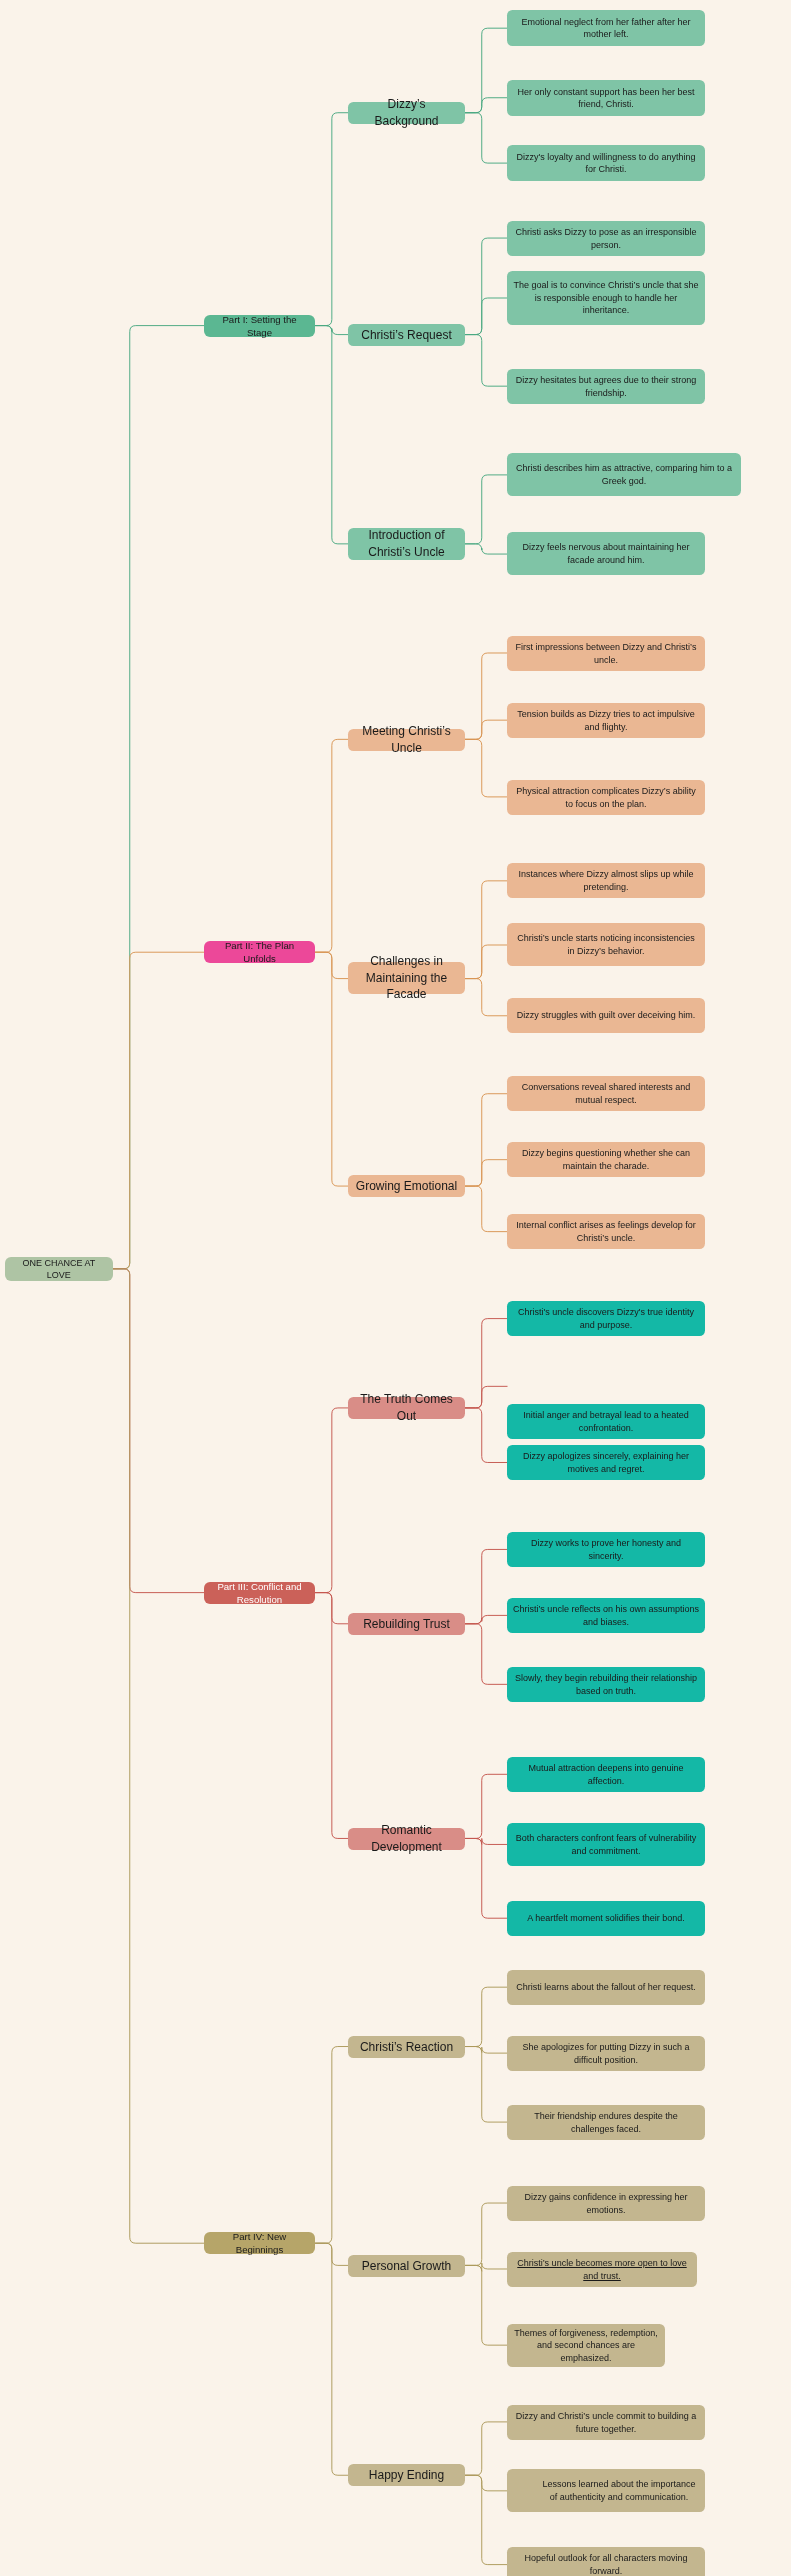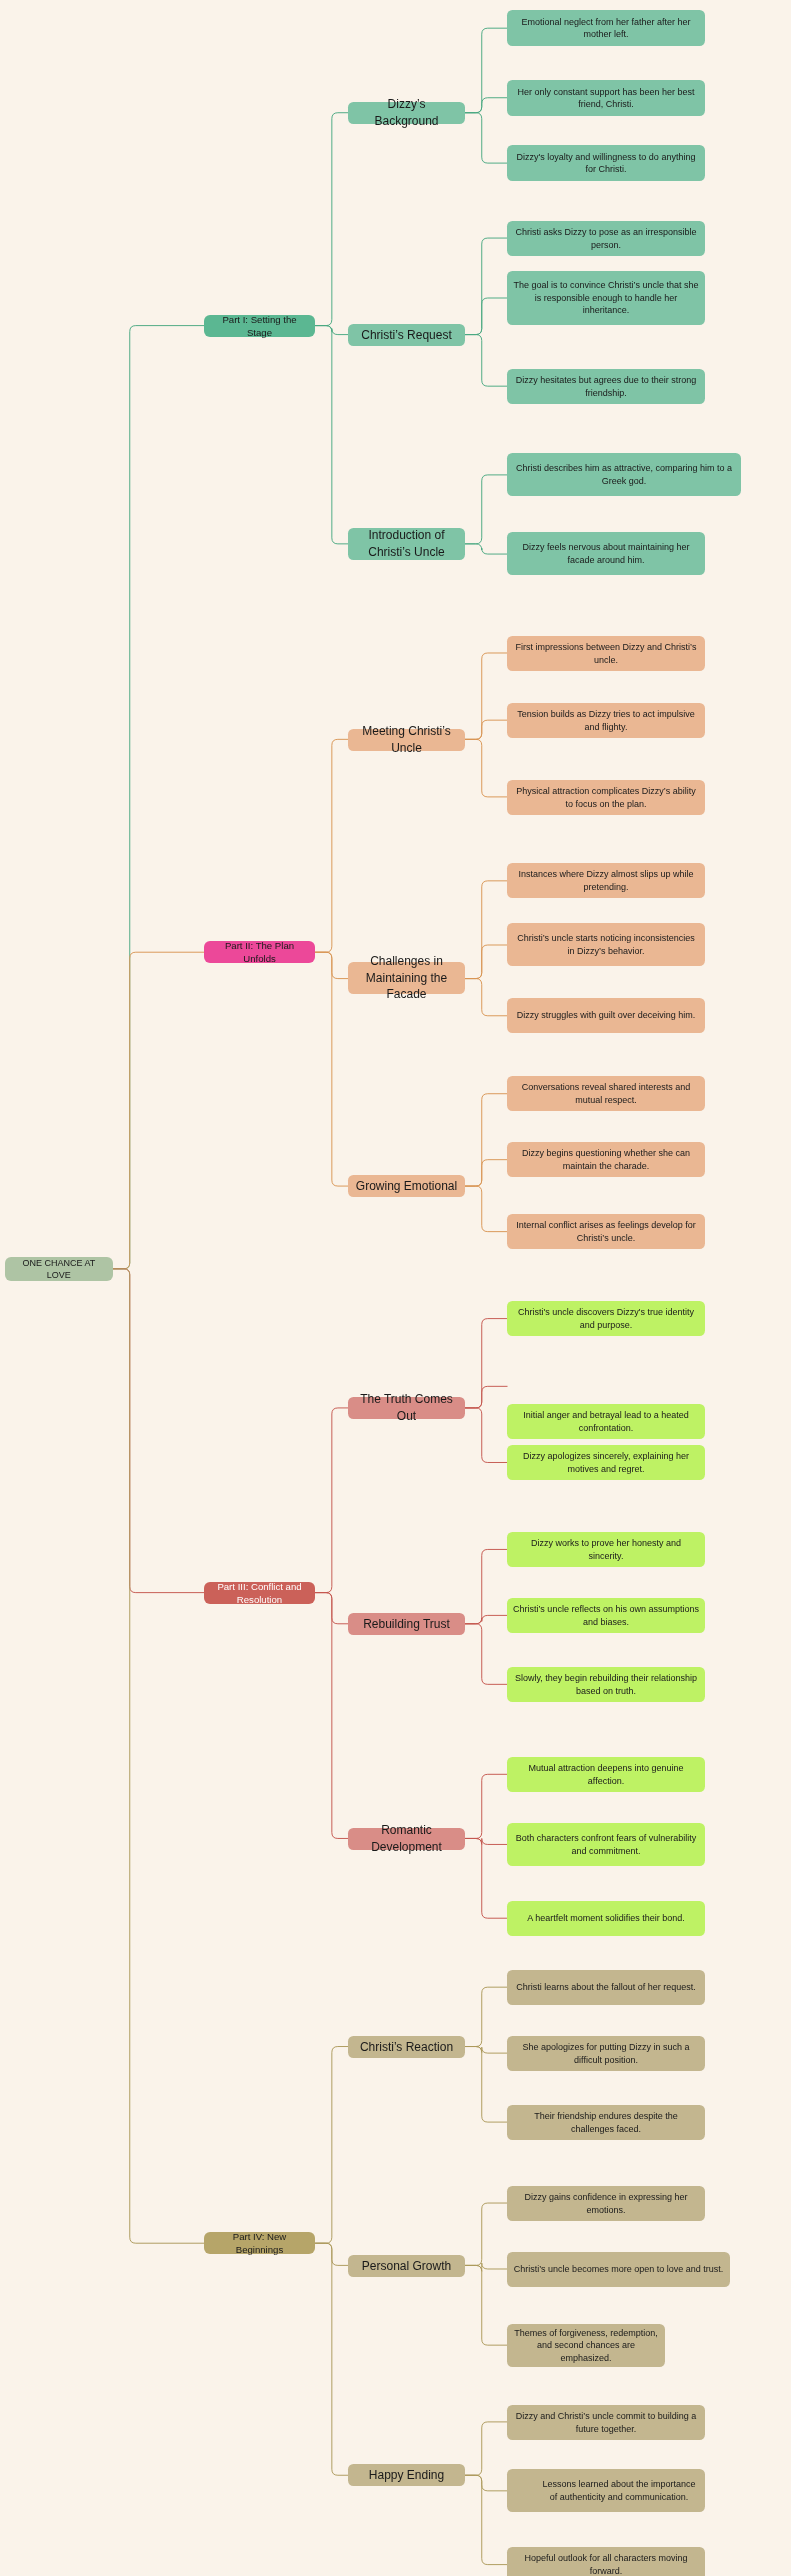--- a/index.html
+++ b/index.html
@@ -47,21 +47,21 @@
   .n-l2 { font-size: 12px; }
   .l2-green  { background: #7fc4a6; }
   .l2-orange { background: #eab793; }
   .l2-red    { background: #d98d87; }
   .l2-khaki  { background: #c3b68f; }
 
   
   .n-l3 { font-size: 9px; }
   .l3-green  { background: #7fc4a6; }
   .l3-orange { background: #eab793; }
-  .l3-red    { background: #bef264; }
+  .l3-red    { background: #14b8a6; }
   .l3-khaki  { background: #c3b68f; }
 
   .node span { display: block; width: 100%; }
 </style>
 </head>
 <body>
 
 <div id="canvas">
   <svg id="links" xmlns="http://www.w3.org/2000/svg" viewBox="0 0 1320 4296" width="792" height="2576">
       <path d="M 188 2116 L 206 2116 Q 216 2116 216 2106 L 216 553 Q 216 543 226 543 L 340 543" fill="none" stroke="#4aa882" stroke-width="1.6"></path>
@@ -248,21 +248,21 @@
       </div>
       <div class="node n-l3 l3-khaki" style="left: 507px; top: 2105px; width: 198px; height: 35px;">
         <span>Their friendship endures despite the challenges faced.</span>
       </div>
       <div class="node n-l2 l2-khaki" style="left: 348px; top: 2255px; width: 117px; height: 21.6px;">
         <span>Personal Growth</span>
       </div>
       <div class="node n-l3 l3-khaki" style="left: 507px; top: 2186px; width: 198px; height: 35px;">
         <span>Dizzy gains confidence in expressing her emotions.</span>
       </div>
-      <div class="node n-l3 l3-khaki" style="left: 507px; top: 2252px; width: 223px; height: 35px;">
+      <div class="node n-l3 l3-khaki" style="left: 507px; top: 2252px; width: 190px; height: 35px; text-decoration: underline;">
         <span>Christi’s uncle becomes more open to love and trust.</span>
       </div>
       <div class="node n-l3 l3-khaki" style="left: 507px; top: 2324px; width: 158px; height: 43px;">
         <span>Themes of forgiveness, redemption, and second chances are emphasized.</span>
       </div>
       <div class="node n-l2 l2-khaki" style="left: 348px; top: 2464px; width: 117px; height: 21.6px;">
         <span>Happy Ending</span>
       </div>
       <div class="node n-l3 l3-khaki" style="left: 507px; top: 2405px; width: 198px; height: 35px;">
         <span>Dizzy and Christi’s uncle commit to building a future together.</span>

